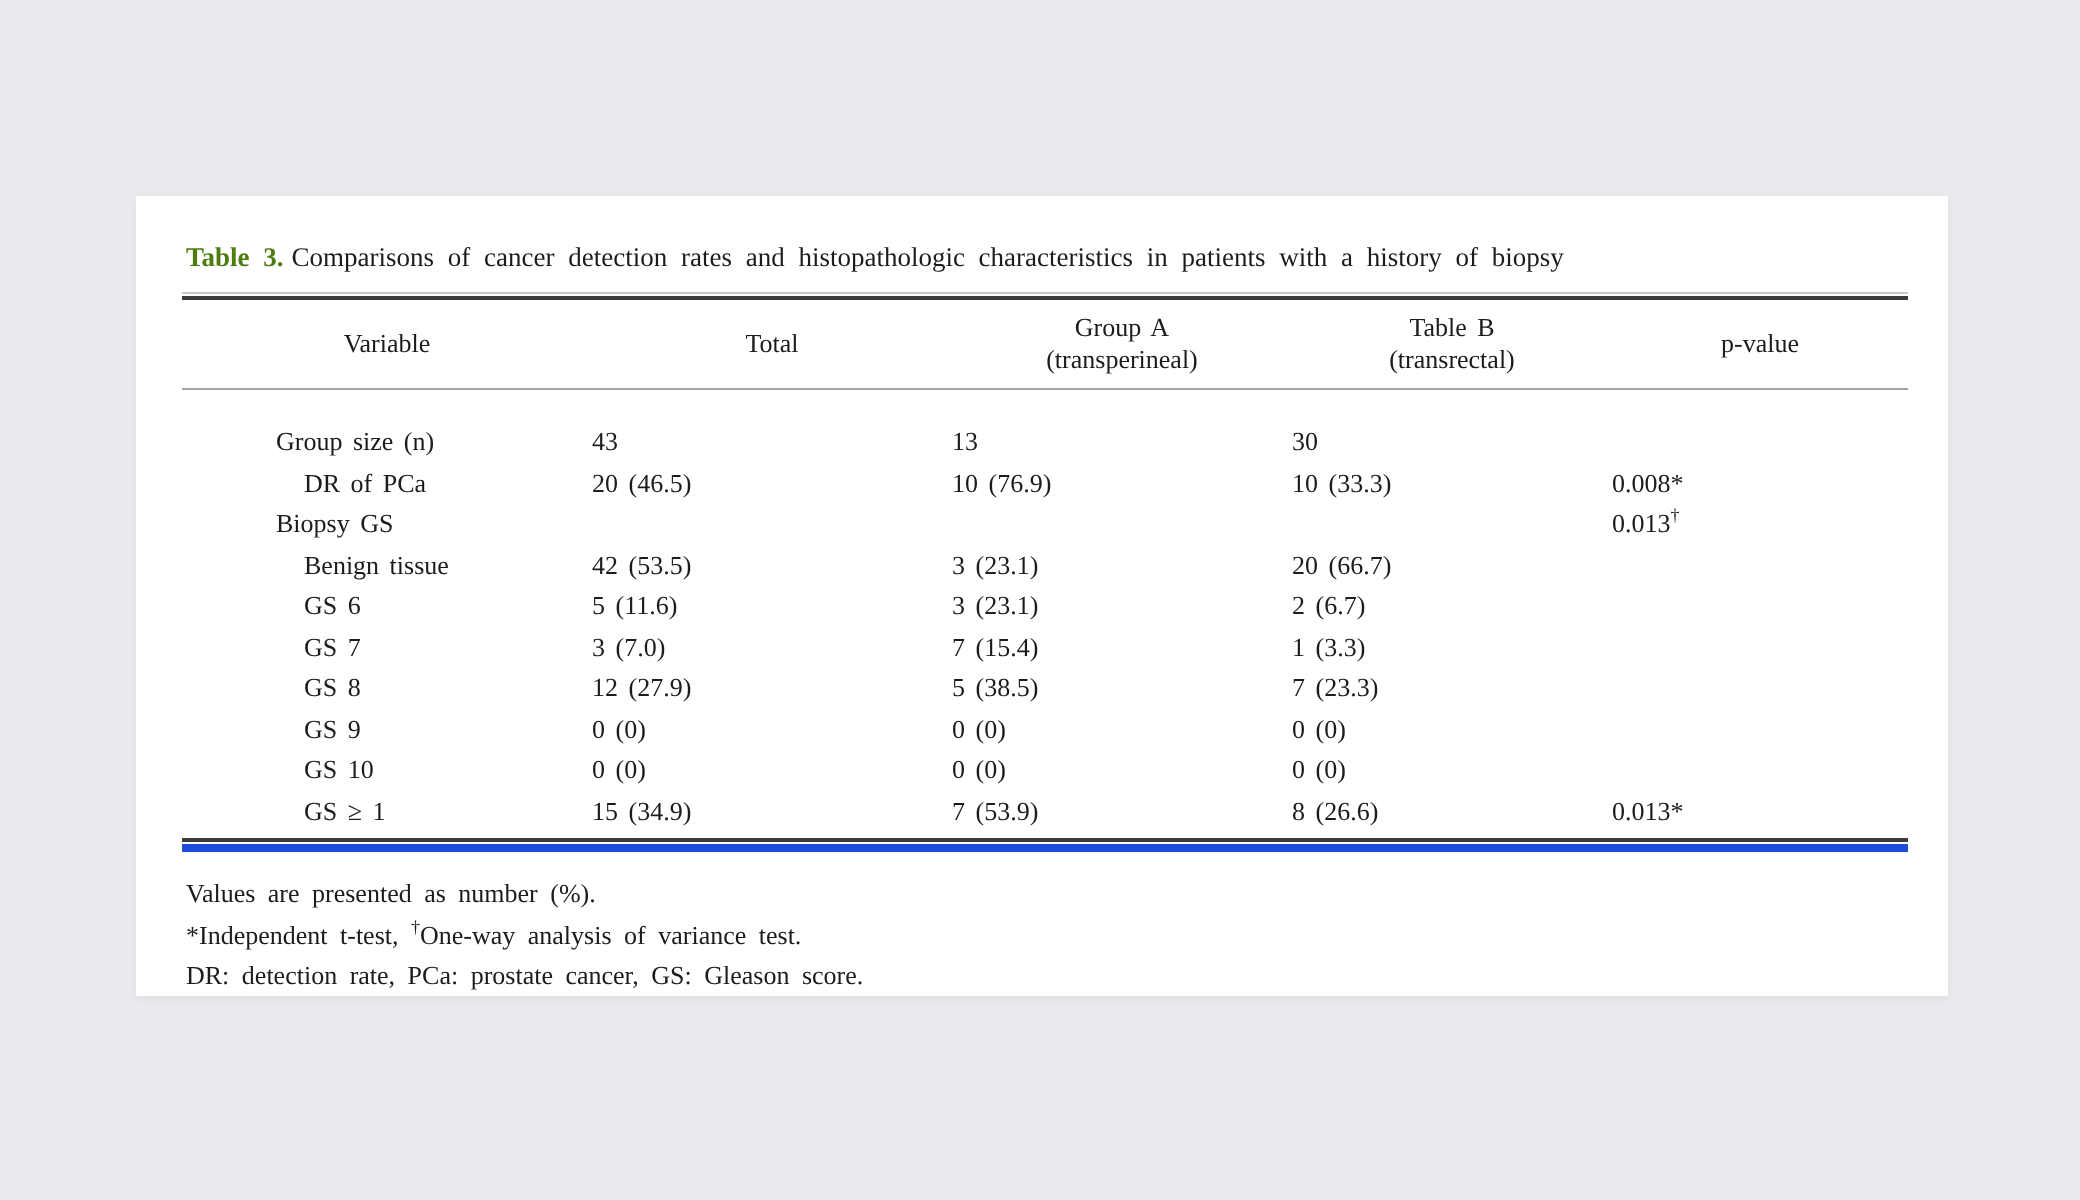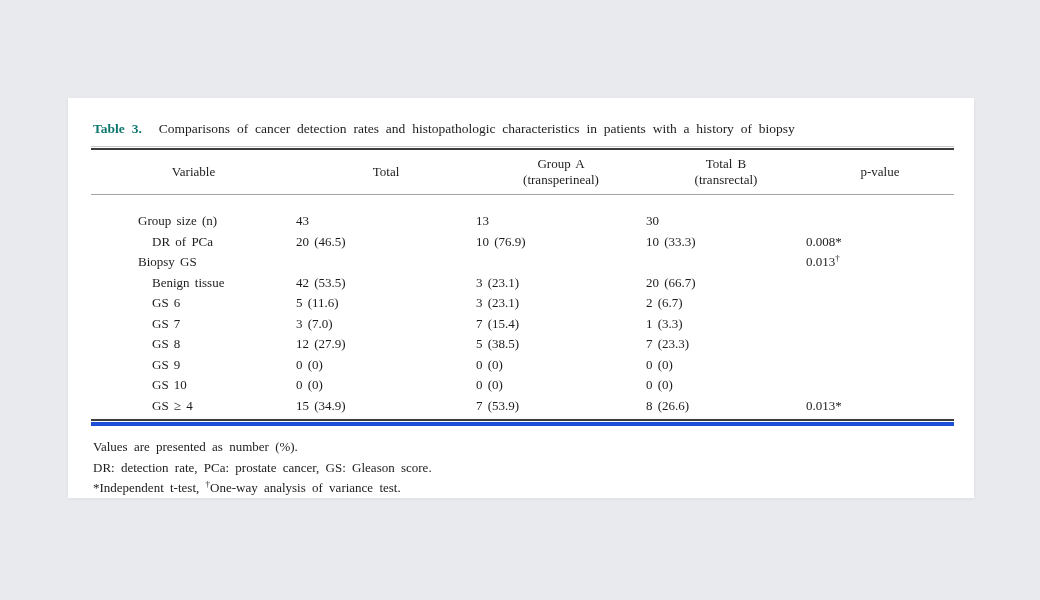--- a/index.html
+++ b/index.html
@@ -29,23 +29,23 @@
     padding: 22px 20px 0 23px;
   }
   .title {
     font-size: 13.5px;
     line-height: 17px;
     margin: 0 0 9px 2px;
     word-spacing: 3.5px;
     white-space: nowrap;
   }
   .title .t-label {
-    color: #0f766e;
+    color: #4d7c0f;
     font-weight: bold;
-    margin-right: 17px;
+    margin-right: 4px;
   }
   .table-wrap {
     border-top: 1px solid #c8c8c8;
     border-bottom: 4px solid #1d4ed8;
   }
   table.data-table {
     width: 100%;
     border-collapse: collapse;
     table-layout: fixed;
     border-top: 2px solid #3c3c3c;
@@ -110,21 +110,21 @@
         </colgroup>
         <thead>
           <tr>
             <th>Variable</th>
             <th>Total</th>
             <th>
               <div>Group A</div>
               <div>(transperineal)</div>
             </th>
             <th>
-              <div>Total B</div>
+              <div>Table B</div>
               <div>(transrectal)</div>
             </th>
             <th>p-value</th>
           </tr>
         </thead>
         <tbody>
             <tr>
               <td class="c-label indent-1">Group size (n)</td>
               <td class="c-num">43</td>
               <td class="c-num">13</td>
@@ -181,30 +181,30 @@
               <td class="c-num"></td>
             </tr>
             <tr>
               <td class="c-label indent-2">GS 10</td>
               <td class="c-num">0 (0)</td>
               <td class="c-num">0 (0)</td>
               <td class="c-num">0 (0)</td>
               <td class="c-num"></td>
             </tr>
             <tr>
-              <td class="c-label indent-2">GS ≥ 4</td>
+              <td class="c-label indent-2">GS ≥ 1</td>
               <td class="c-num">15 (34.9)</td>
               <td class="c-num">7 (53.9)</td>
               <td class="c-num">8 (26.6)</td>
               <td class="c-num">0.013*</td>
             </tr>
           </tbody>
       </table>
     </div>
 
     <div class="footnotes">
       <div>Values are presented as number (%).</div>
+      <div><span>*Independent t-test, </span><sup>†</sup><span>One-way analysis of variance test.</span></div>
       <div>DR: detection rate, PCa: prostate cancer, GS: Gleason score.</div>
-      <div><span>*Independent t-test, </span><sup>†</sup><span>One-way analysis of variance test.</span></div>
     </div>
 
   </div>
 </div>
 
 </body></html>

